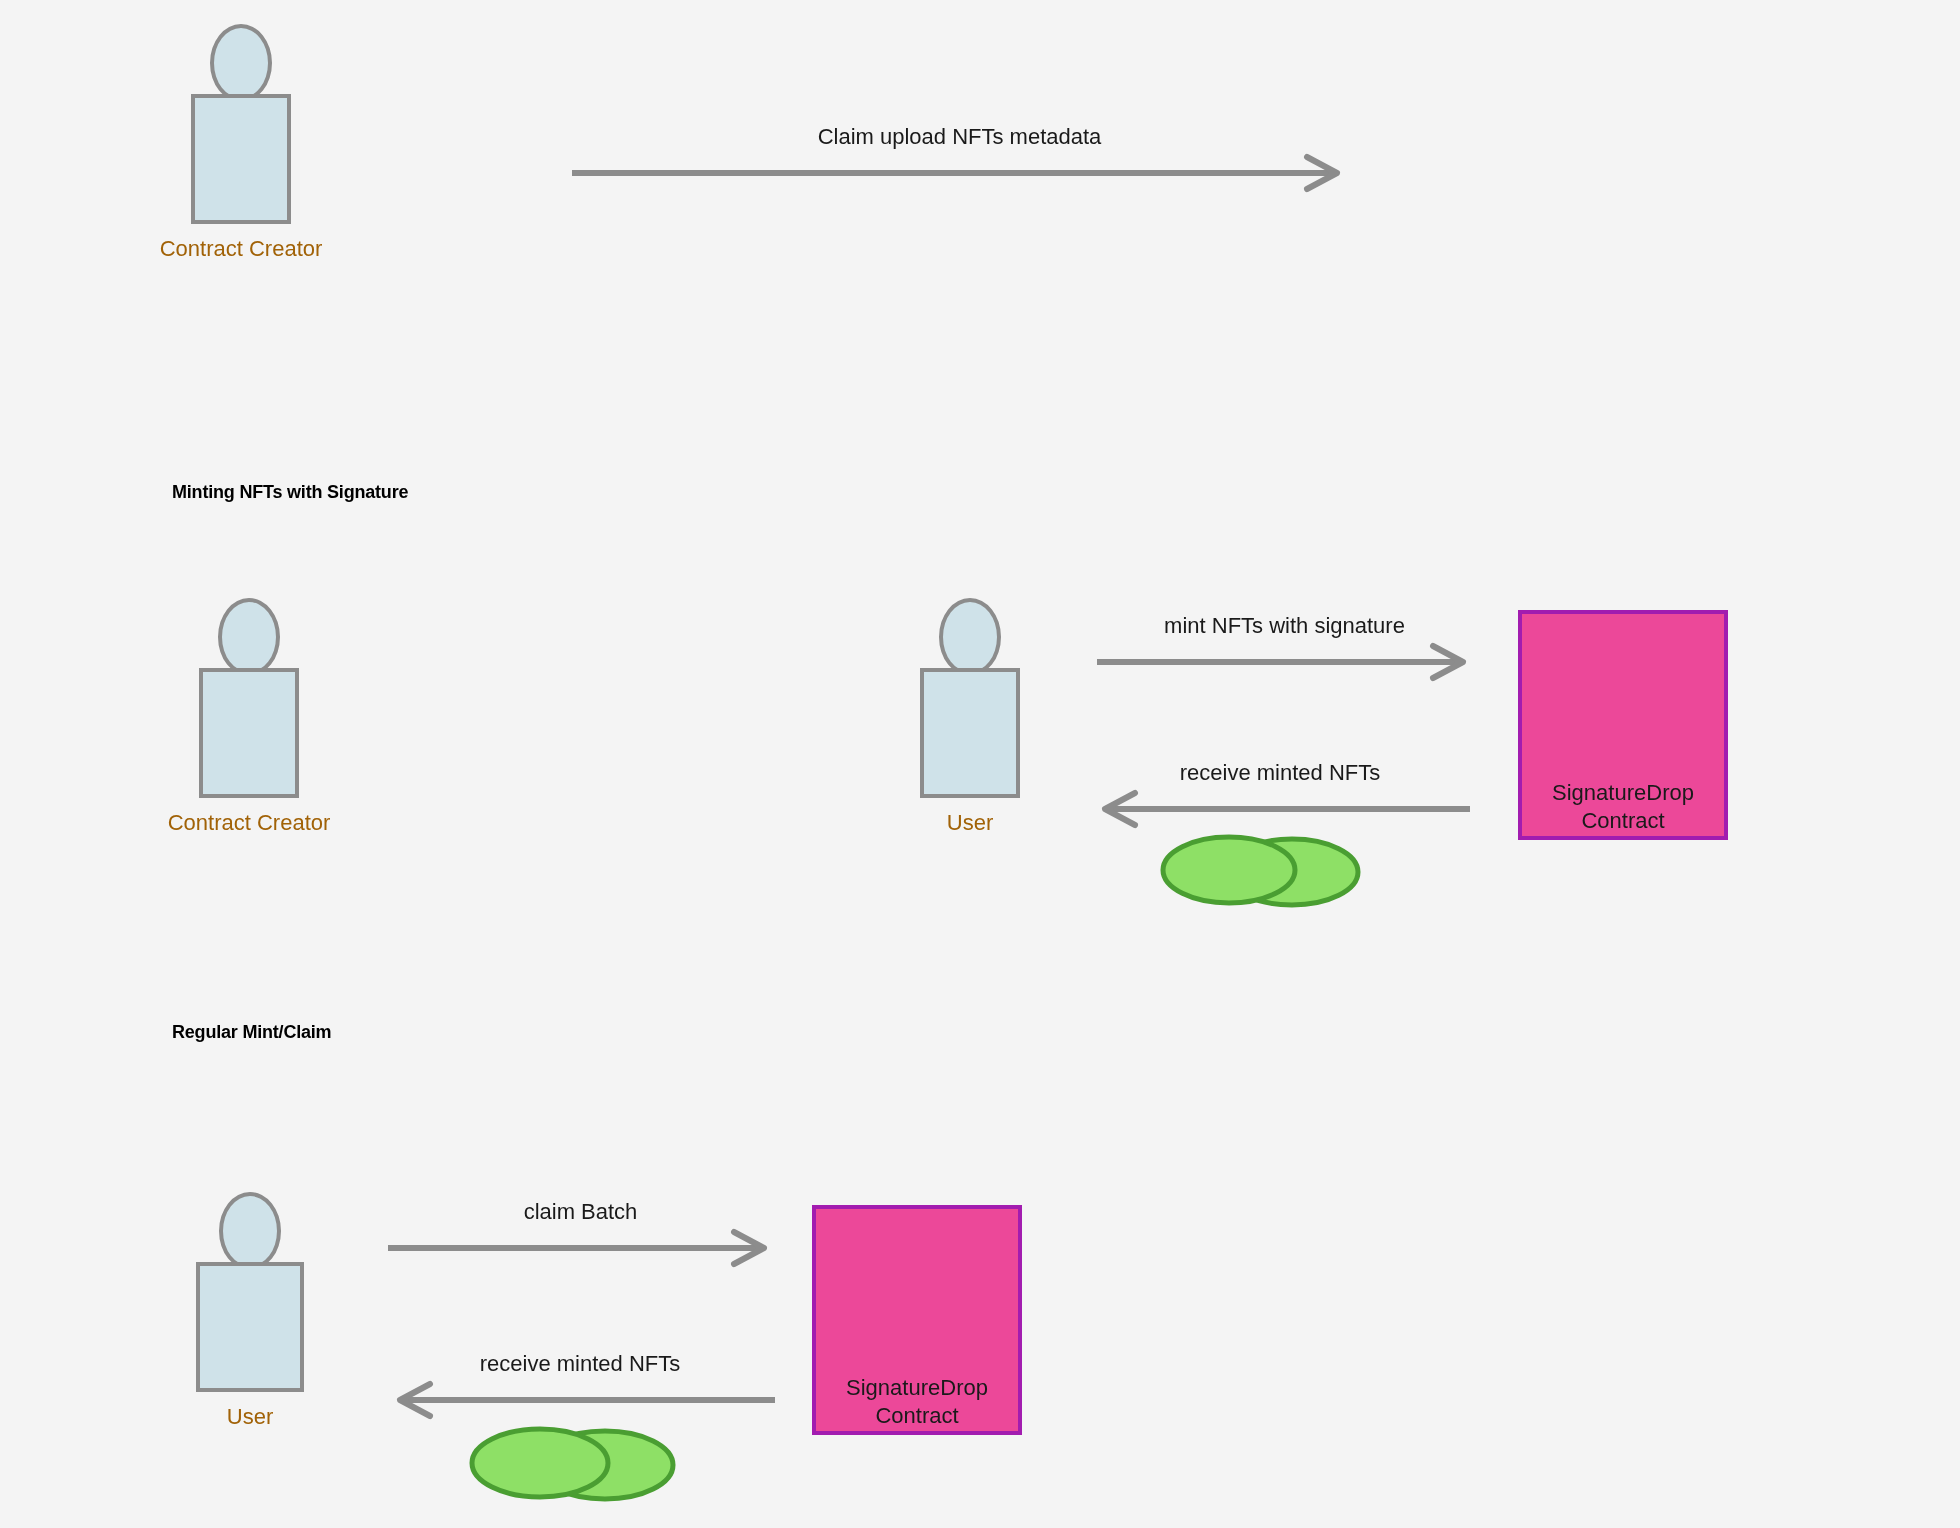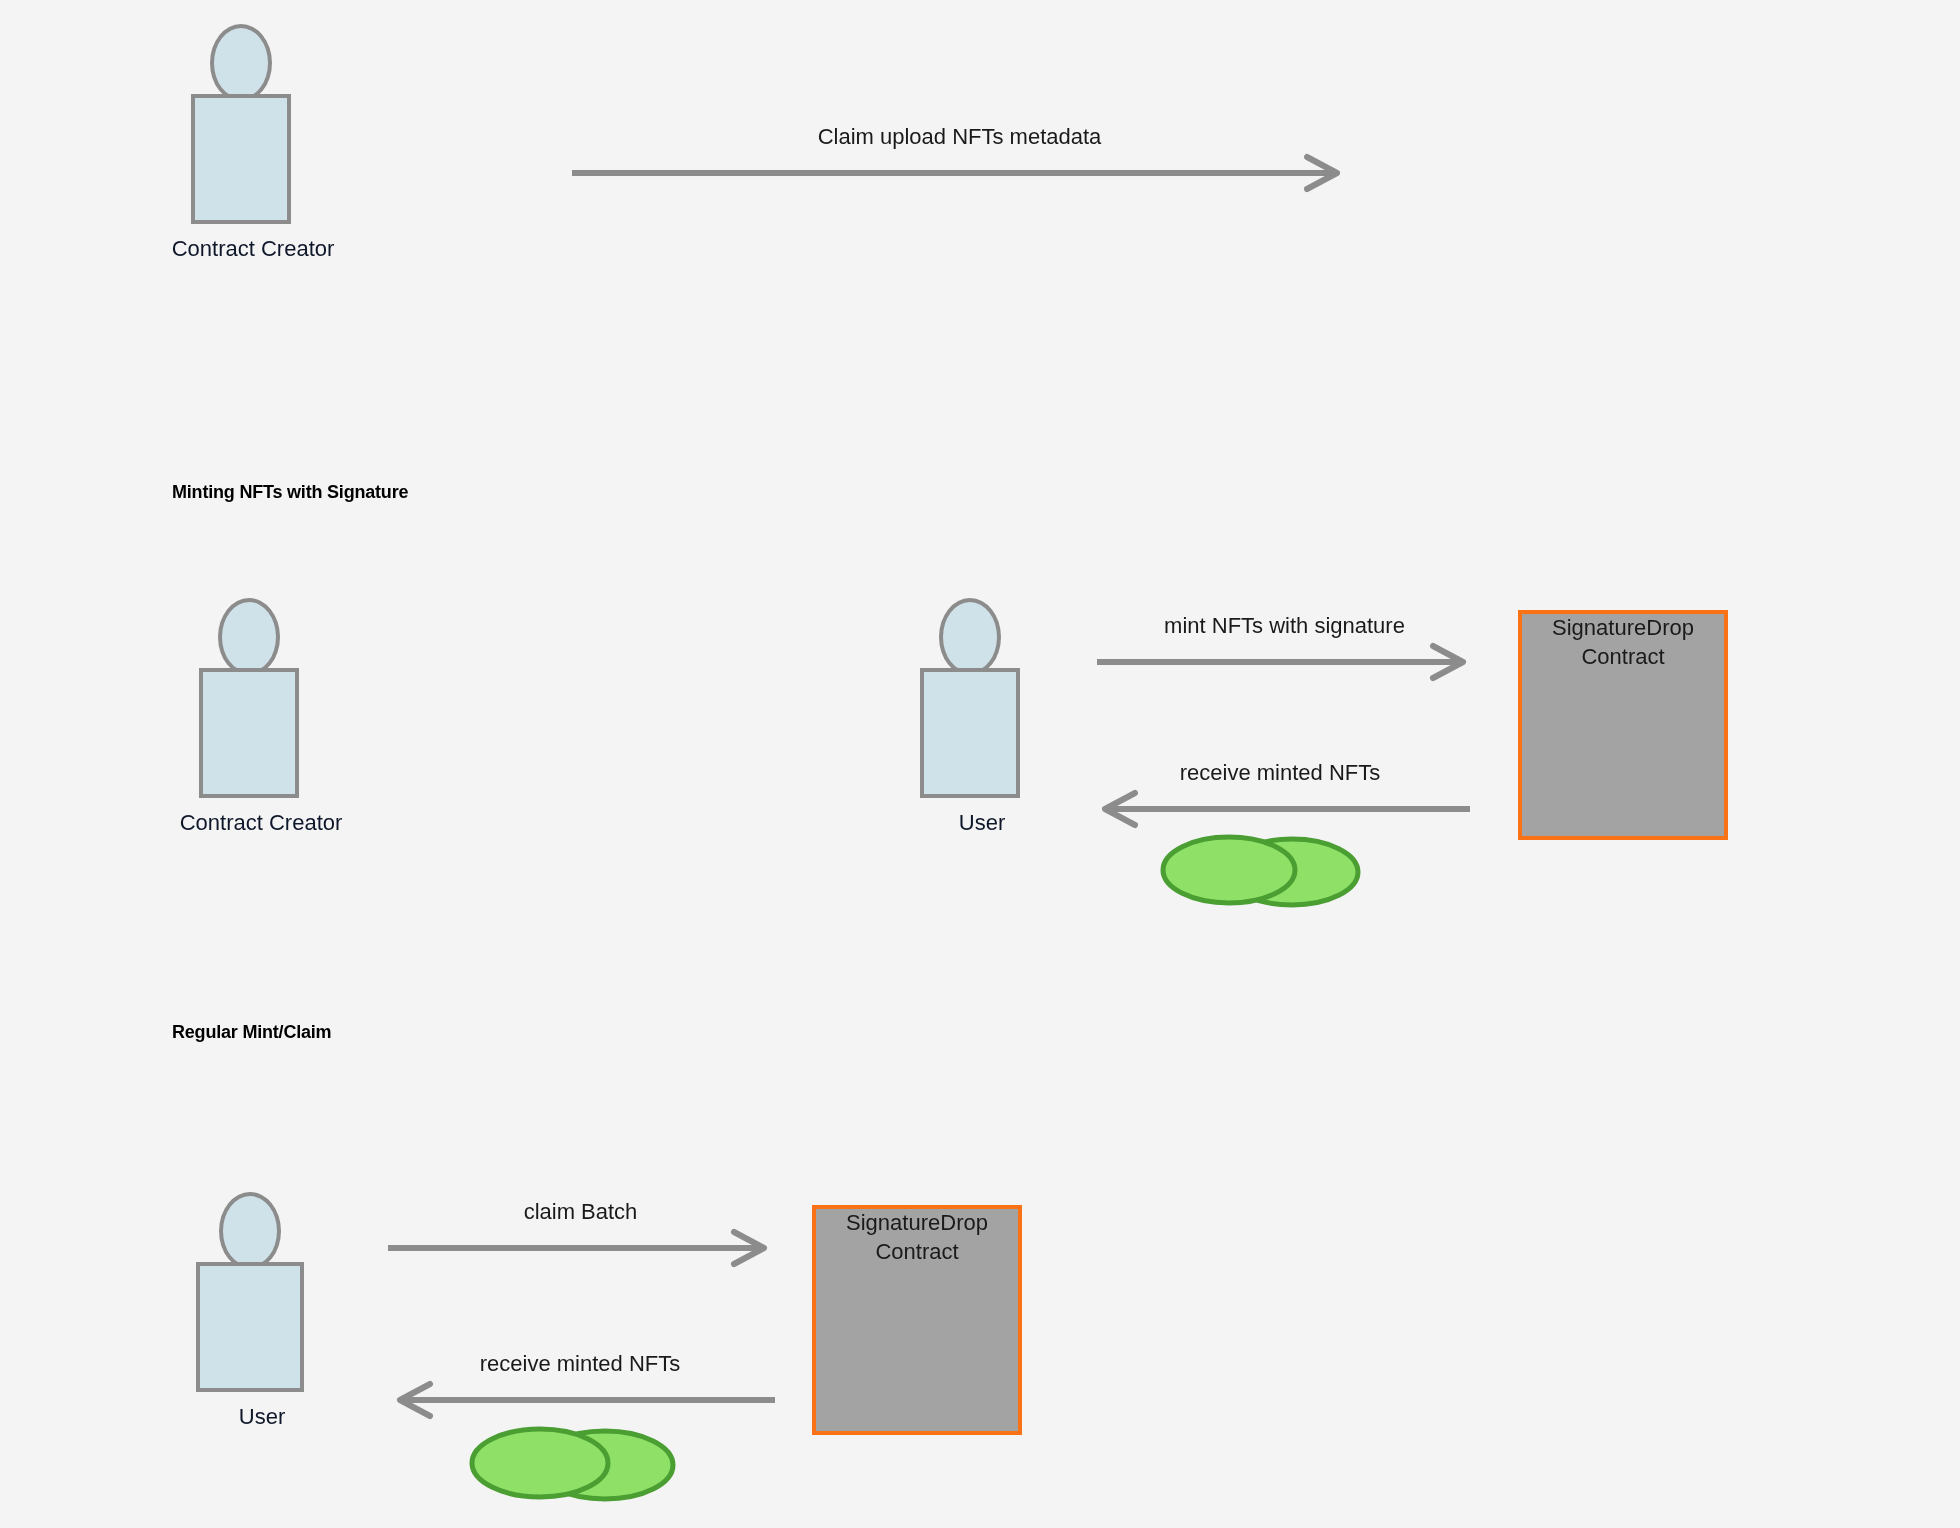--- a/index.html
+++ b/index.html
@@ -51,34 +51,33 @@
     transform: translateX(-50%);
     box-sizing: border-box;
     background: #cfe2e9;
     border: 4px solid #8c8c8c;
   }
   .actor-label {
     position: absolute;
     left: 50%;
     transform: translateX(-50%);
     font-size: 22px;
-    color: #0f172a;
-    white-space: nowrap;
-    text-align: center;
-    margin-left: 12px;
+    color: #a16207;
+    white-space: nowrap;
+    text-align: center;
   }
 
   
   .contract-box {
     position: absolute;
     box-sizing: border-box;
-    background: #a3a3a3;
-    border: 4px solid #f97316;
+    background: #ec4899;
+    border: 4px solid #a21caf;
     display: flex;
-    align-items: flex-start;
+    align-items: flex-end;
     justify-content: center;
   }
   .contract-box-label {
     font-size: 22px;
     line-height: 1.3;
     color: #1a1a1a;
     text-align: center;
     white-space: pre-line;
   }
 

